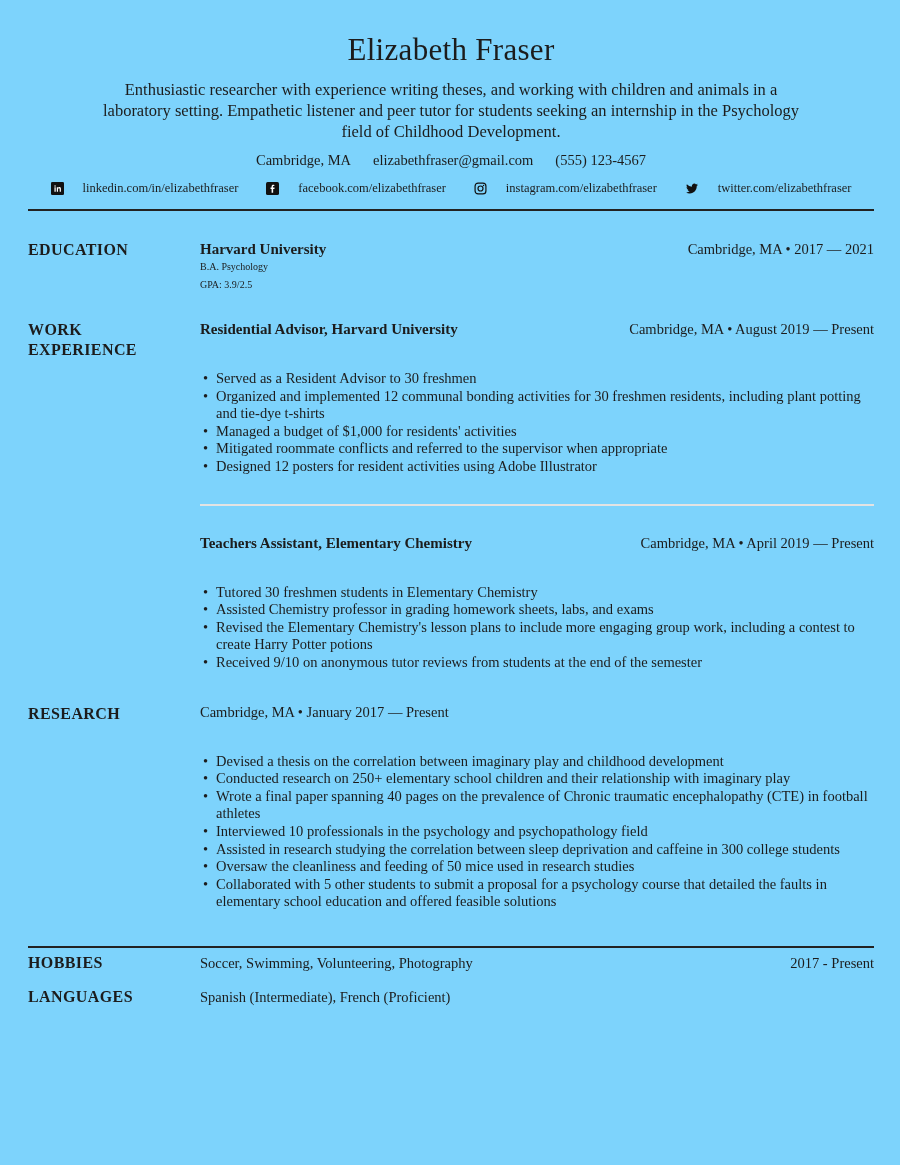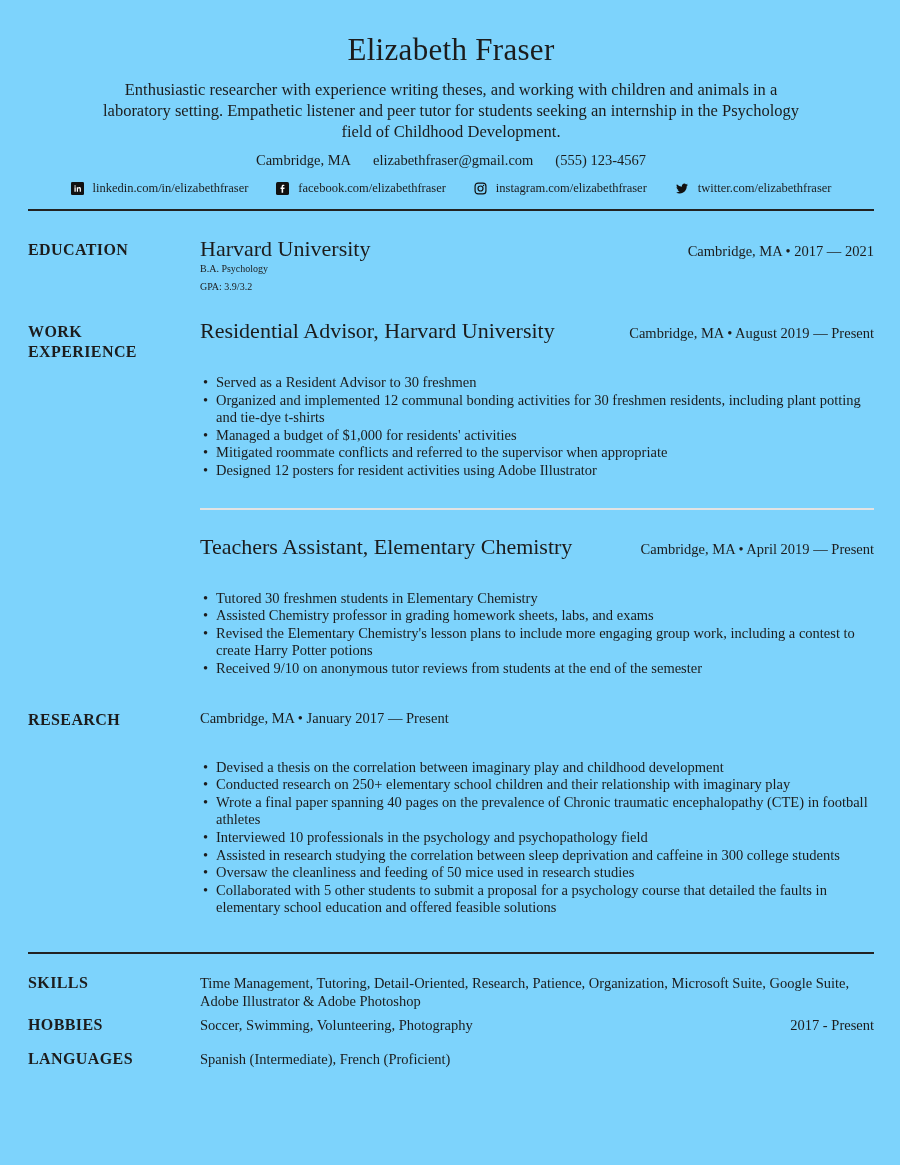--- a/index.html
+++ b/index.html
@@ -34,21 +34,21 @@
     display:flex;justify-content:center;align-items:baseline;
     gap:22px;
     font-size:14.5px;
   }
   .social-row{
     margin-top:12px;
     display:flex;justify-content:center;align-items:center;
     gap:28px;
     font-size:12.5px;
   }
-  .social-item{display:flex;align-items:center;gap:9px;}
+  .social-item{display:flex;align-items:center;gap:19px;}
   .social-item svg{display:block;}
   .rule-strong{
     border:none;
     border-top:2.5px solid #222222;
     margin:13px 0 0;
   }
   
   .section{
     display:grid;
     grid-template-columns:172px 1fr;
@@ -57,21 +57,21 @@
   .section-label{
     font-size:16px;
     font-weight:700;
     letter-spacing:.4px;
     line-height:20px;
     max-width:110px;
   }
   .entry-header{
     display:flex;justify-content:space-between;align-items:baseline;gap:12px;
   }
-  .entry-title{font-size:22px;font-weight:400;line-height:18px;text-align:right;}
+  .entry-title{font-size:15px;font-weight:700;line-height:18px;text-align:right;}
   .entry-meta{font-size:14.5px;white-space:nowrap;}
   .edu-lines{font-size:10px;line-height:18px;}
   ul.bullets{
     margin:32px 0 0;padding:0;list-style:none;
     font-size:14.5px;line-height:17.6px;
   }
   ul.bullets li{position:relative;padding-left:16px;}
   ul.bullets li::before{content:"\2022";position:absolute;left:3px;}
   .entry-divider{
     border:none;border-top:2px solid #e3e3e3;margin:28px 0;
@@ -151,21 +151,21 @@
 
   <div class="section">
     <div class="section-label">EDUCATION</div>
     <div>
       <div class="entry-header">
         <span class="entry-title">Harvard University</span>
         <span class="entry-meta">Cambridge, MA • 2017 — 2021</span>
       </div>
       <div class="edu-lines">
         <div>B.A. Psychology</div>
-        <div>GPA: 3.9/3.2</div>
+        <div>GPA: 3.9/2.5</div>
       </div>
     </div>
   </div>
 
   <div class="section section--work">
     <div class="section-label">WORK EXPERIENCE</div>
     <div>
 
       <div>
         <div class="entry-header">
@@ -215,25 +215,20 @@
           <li>Interviewed 10 professionals in the psychology and psychopathology field</li>
           <li>Assisted in research studying the correlation between sleep deprivation and caffeine in 300 college students</li>
           <li>Oversaw the cleanliness and feeding of 50 mice used in research studies</li>
           <li>Collaborated with 5 other students to submit a proposal for a psychology course that  detailed the faults in elementary school education and offered feasible solutions</li>
         </ul>
     </div>
   </div>
 
   <hr class="rule-strong rule-strong--bottom">
 
-  <div class="bottom-row bottom-row--skills">
-    <div class="section-label">SKILLS</div>
-    <div>Time Management, Tutoring, Detail-Oriented, Research, Patience, Organization, Microsoft Suite, Google Suite, Adobe Illustrator &amp; Adobe Photoshop</div>
-    <div></div>
-  </div>
 
   <div class="bottom-row bottom-row--hobbies">
     <div class="section-label">HOBBIES</div>
     <div>Soccer, Swimming, Volunteering, Photography</div>
     <div class="bottom-meta">2017 - Present</div>
   </div>
 
   <div class="bottom-row bottom-row--languages">
     <div class="section-label">LANGUAGES</div>
     <div>Spanish (Intermediate), French (Proficient)</div>

